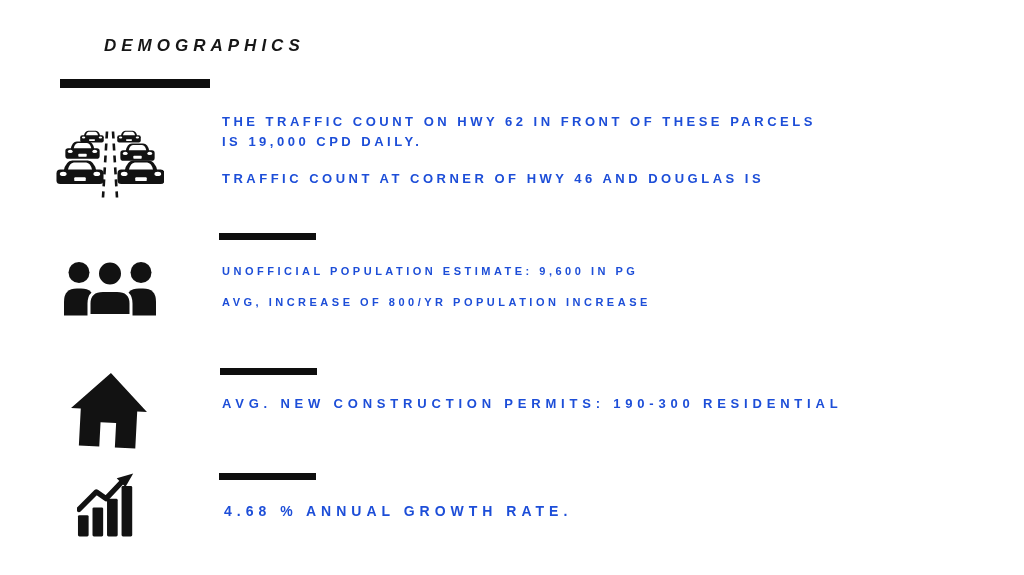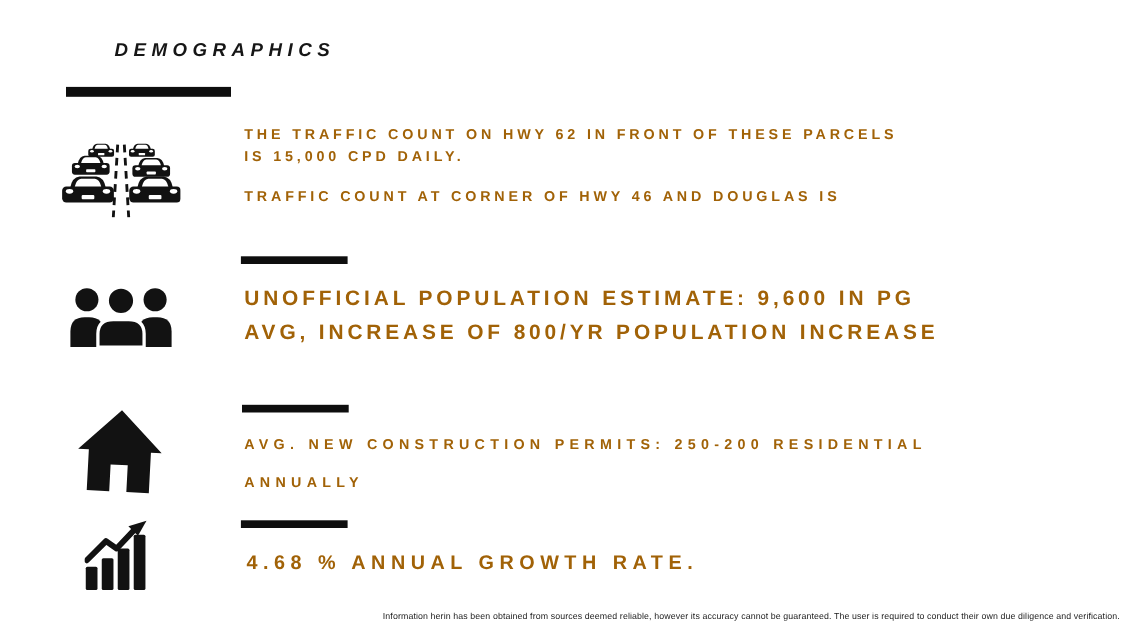--- a/index.html
+++ b/index.html
@@ -23,30 +23,30 @@
   .divider-2 { left: 220px; top: 368px; }
   .divider-3 { left: 219px; top: 473px; }
 
   .icon { position: absolute; }
   .icon svg { display: block; width: 100%; height: 100%; }
   .icon-traffic { left: 56px;  top: 129px; width: 108px; height: 69px; }
   .icon-people  { left: 62px;  top: 261px; width: 96px;  height: 55px; }
   .icon-house   { left: 68px;  top: 372px; width: 82px;  height: 76px; transform: rotate(3deg); }
   .icon-growth  { left: 77px;  top: 472px; width: 62px;  height: 65px; }
 
-  .txt { position: absolute; left: 222px; font-weight: 700; color: #a16207; white-space: nowrap; }
+  .txt { position: absolute; left: 222px; font-weight: 700; color: #1d4ed8; white-space: nowrap; }
 
   .traffic-text { top: 112px; font-size: 13px; letter-spacing: 3.5px; line-height: 20px; }
   .traffic-text .para { margin-bottom: 17px; }
 
-  .population-text { top: 256px; font-size: 19px; letter-spacing: 3.5px; line-height: 31px; }
+  .population-text { top: 256px; font-size: 11px; letter-spacing: 3.5px; line-height: 31px; }
 
   .construction-text { top: 386px; font-size: 13px; letter-spacing: 4.8px; line-height: 35px; }
 
-  .growth-text { top: 500px; left: 224px; font-size: 18px; font-weight: 600; letter-spacing: 5px; line-height: 22px; }
+  .growth-text { top: 500px; left: 224px; font-size: 14px; font-weight: 600; letter-spacing: 5px; line-height: 22px; }
 
   .footer {
     position: absolute; right: 6px; top: 556px;
     font-size: 8px; font-weight: 400; letter-spacing: 0.1px;
     color: #1c1c1c; white-space: nowrap;
   }
 </style>
 </head>
 <body>
 
@@ -73,21 +73,21 @@
       <use href="#car" xlink:href="#car" x="61" y="0" width="24" height="14"></use>
       <use href="#car" xlink:href="#car" x="9" y="10" width="35" height="21"></use>
       <use href="#car" xlink:href="#car" x="64" y="12" width="35" height="21"></use>
       <use href="#car" xlink:href="#car" x="0" y="28" width="48" height="29"></use>
       <use href="#car" xlink:href="#car" x="61" y="28" width="48" height="29"></use>
     </svg>
   </div>
   <div class="txt traffic-text">
     <div class="para">
       <div>THE TRAFFIC COUNT ON HWY 62 IN FRONT OF THESE PARCELS</div>
-      <div>IS 15,000 CPD DAILY.</div>
+      <div>IS 19,000 CPD DAILY.</div>
     </div>
     <div class="para">
       <div>TRAFFIC COUNT AT CORNER OF HWY 46 AND DOUGLAS IS</div>
     </div>
   </div>
 
   <div class="divider divider-1"></div>
 
   <div class="icon icon-people">
     <svg viewBox="0 0 96 54" xmlns="http://www.w3.org/2000/svg">
@@ -107,37 +107,35 @@
   </div>
 
   <div class="divider divider-2"></div>
 
   <div class="icon icon-house">
     <svg viewBox="0 0 84 78" xmlns="http://www.w3.org/2000/svg">
       <path d="M42,1 L81,39 L71,39 L71,77 L50,77 L50,52 L34,52 L34,77 L13,77 L13,39 L3,39 Z" fill="#121212"></path>
     </svg>
   </div>
   <div class="txt construction-text">
-    <div>AVG. NEW CONSTRUCTION PERMITS: 250-200 RESIDENTIAL</div>
-    <div>ANNUALLY</div>
+    <div>AVG. NEW CONSTRUCTION PERMITS: 190-300 RESIDENTIAL</div>
   </div>
 
   <div class="divider divider-3"></div>
 
   <div class="icon icon-growth">
     <svg viewBox="0 0 64 66" xmlns="http://www.w3.org/2000/svg">
       <g fill="#121212">
         <rect x="1" y="44" width="11" height="22" rx="1.5"></rect>
         <rect x="16" y="36" width="11" height="30" rx="1.5"></rect>
         <rect x="31" y="27" width="11" height="39" rx="1.5"></rect>
         <rect x="46" y="14" width="11" height="52" rx="1.5"></rect>
       </g>
       <polyline points="2,38 20,20 30,27 46,10" fill="none" stroke="#121212" stroke-width="5.5" stroke-linecap="round" stroke-linejoin="round"></polyline>
       <polygon points="58,1 50,15 41,6" fill="#121212"></polygon>
     </svg>
   </div>
   <div class="txt growth-text">
     <div>4.68 % ANNUAL GROWTH RATE.</div>
   </div>
 
-  <div class="footer">Information herin has been obtained from sources deemed reliable, however its accuracy cannot be guaranteed. The user is required to conduct their own due diligence and verification.</div>
 
 </div>
 
 </body></html>

